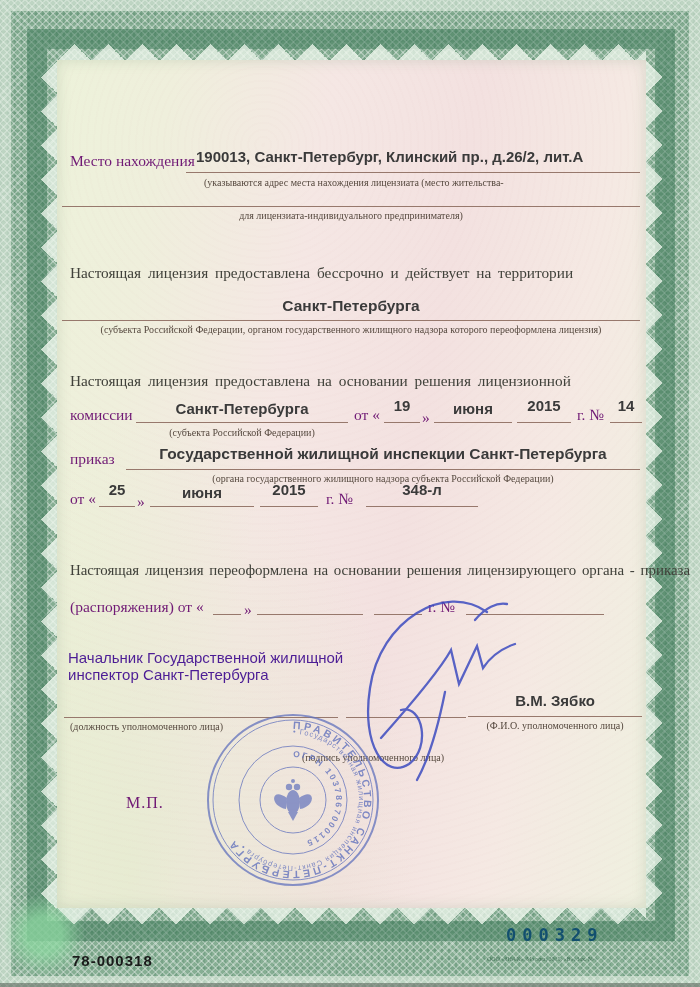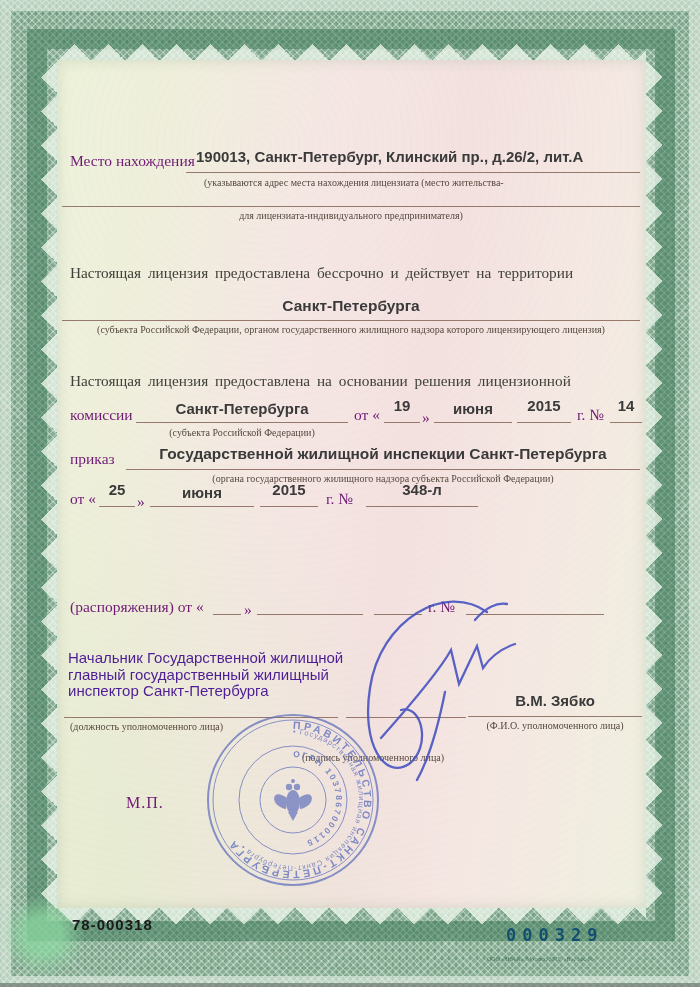--- a/index.html
+++ b/index.html
@@ -78,21 +78,21 @@
   <div class="abs serif" style="left:70px;top:152px;">Место нахождения</div>
   <div class="abs fill" style="left:196px;top:148px;width:444px;">190013, Санкт-Петербург, Клинский пр., д.26/2, лит.А</div>
   <div class="abs rule" style="left:186px;top:172px;width:454px;"></div>
   <div class="abs cap" style="left:204px;top:177px;">(указываются адрес места нахождения лицензиата (место жительства-</div>
   <div class="abs rule" style="left:62px;top:206px;width:578px;"></div>
   <div class="abs cap ctr" style="left:62px;top:210px;width:578px;">для лицензиата-индивидуального предпринимателя)</div>
 
   <div class="abs para" style="left:70px;top:264px;">Настоящая лицензия предоставлена бессрочно и действует на территории</div>
   <div class="abs fill ctr" style="left:62px;top:297px;width:578px;font-size:15.5px;">Санкт-Петербурга</div>
   <div class="abs rule" style="left:62px;top:320px;width:578px;"></div>
-  <div class="abs cap ctr" style="left:62px;top:324px;width:578px;">(субъекта Российской Федерации, органом государственного жилищного надзора которого лицензирующего лицензия)</div>
+  <div class="abs cap ctr" style="left:62px;top:324px;width:578px;">(субъекта Российской Федерации, органом государственного жилищного надзора которого переоформлена лицензия)</div>
 
   <div class="abs para" style="left:70px;top:372px;">Настоящая лицензия предоставлена на основании решения лицензионной</div>
 
   <div class="abs serif" style="left:70px;top:406px;">комиссии</div>
   <div class="abs fill ctr" style="left:136px;top:400px;width:212px;">Санкт-Петербурга</div>
   <div class="abs rule" style="left:136px;top:422px;width:212px;"></div>
   <div class="abs cap ctr" style="left:136px;top:427px;width:212px;">(субъекта Российской Федерации)</div>
 
   <div class="abs serif" style="left:354px;top:406px;">от «</div>
   <div class="abs fill ctr" style="left:384px;top:397px;width:36px;">19</div>
@@ -116,31 +116,31 @@
   <div class="abs rule" style="left:99px;top:506px;width:36px;"></div>
   <div class="abs serif" style="left:137px;top:493px;">»</div>
   <div class="abs fill ctr" style="left:150px;top:484px;width:104px;">июня</div>
   <div class="abs rule" style="left:150px;top:506px;width:104px;"></div>
   <div class="abs fill ctr" style="left:260px;top:481px;width:58px;">2015</div>
   <div class="abs rule" style="left:260px;top:506px;width:58px;"></div>
   <div class="abs serif" style="left:326px;top:490px;">г. №</div>
   <div class="abs fill ctr" style="left:366px;top:481px;width:112px;">348-л</div>
   <div class="abs rule" style="left:366px;top:506px;width:112px;"></div>
 
+  <div class="abs para" style="left:70px;top:562px;font-size:14.9px;word-spacing:2px;">Настоящая лицензия переоформлена на основании решения лицензирующего органа - приказа</div>
   <div class="abs serif" style="left:70px;top:598px;">(распоряжения) от «</div>
   <div class="abs rule" style="left:213px;top:614px;width:28px;"></div>
   <div class="abs serif" style="left:244px;top:601px;">»</div>
   <div class="abs rule" style="left:257px;top:614px;width:106px;"></div>
   <div class="abs rule" style="left:374px;top:614px;width:48px;"></div>
   <div class="abs serif" style="left:428px;top:598px;">г. №</div>
   <div class="abs rule" style="left:466px;top:614px;width:138px;"></div>
 
   <div class="abs sig-lines" style="left:68px;top:650px;">
     <div>Начальник Государственной жилищной</div>
-    <div>главный государственный жилищный</div>
     <div>инспектор Санкт-Петербурга</div>
   </div>
   <div class="abs rule" style="left:64px;top:717px;width:274px;"></div>
   <div class="abs cap" style="left:70px;top:721px;">(должность уполномоченного лица)</div>
 
   <div class="abs rule" style="left:346px;top:717px;width:120px;"></div>
   <div class="abs cap ctr" style="left:278px;top:752px;width:190px;">(подпись уполномоченного лица)</div>
 
   <div class="abs fill ctr" style="left:468px;top:692px;width:174px;">В.М. Зябко</div>
   <div class="abs rule" style="left:468px;top:716px;width:174px;"></div>
@@ -184,18 +184,18 @@
 
   <svg class="abs" style="left:325px;top:580px;" width="210" height="215" viewBox="0 0 210 215">
     <g fill="none" stroke="#3d4cc0" stroke-width="2.3" stroke-linecap="round" opacity="0.85">
       <path d="M162,32 C120,2 55,40 45,108 C36,165 60,200 84,184 C106,168 98,124 76,130"></path>
       <path d="M56,158 C88,122 116,88 126,70 L134,104 L152,66 L158,88 C166,76 178,68 190,64"></path>
       <path d="M120,112 C112,152 102,182 92,200"></path>
       <path d="M150,40 C160,28 172,22 182,24"></path>
     </g>
   </svg>
 
-  <div class="abs form-no" style="left:72px;top:916px;">78-000318</div>
+  <div class="abs form-no" style="left:72px;top:952px;">78-000318</div>
   <div class="abs serial" style="left:506px;top:925px;">000329</div>
   <div class="abs imprint" style="left:487px;top:956px;">ООО «ЗНАК», Москва, 2015, «В». Зак. №</div>
 
   <div class="scan-shadow"></div>
 </div>
 
 </body></html>

